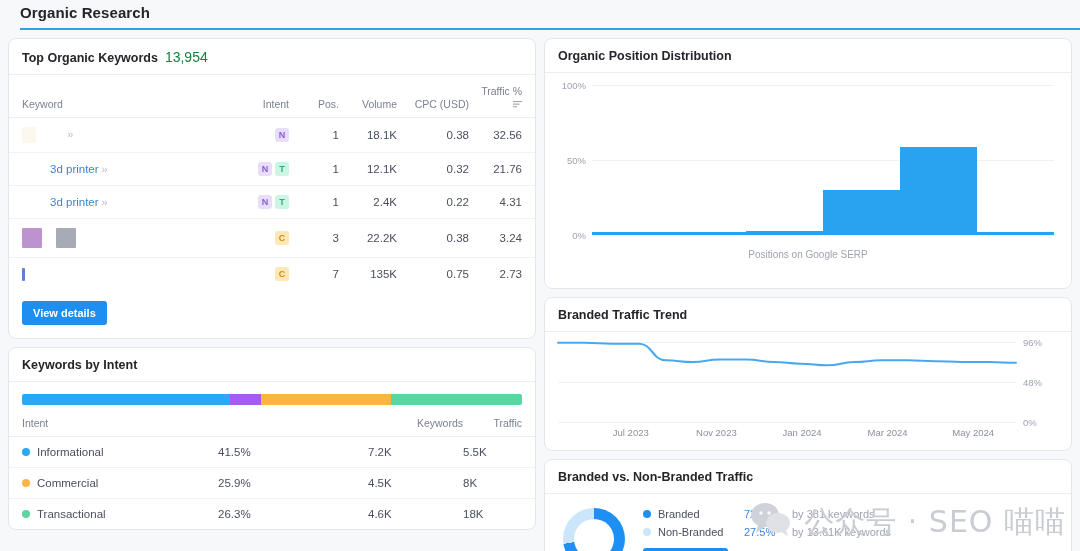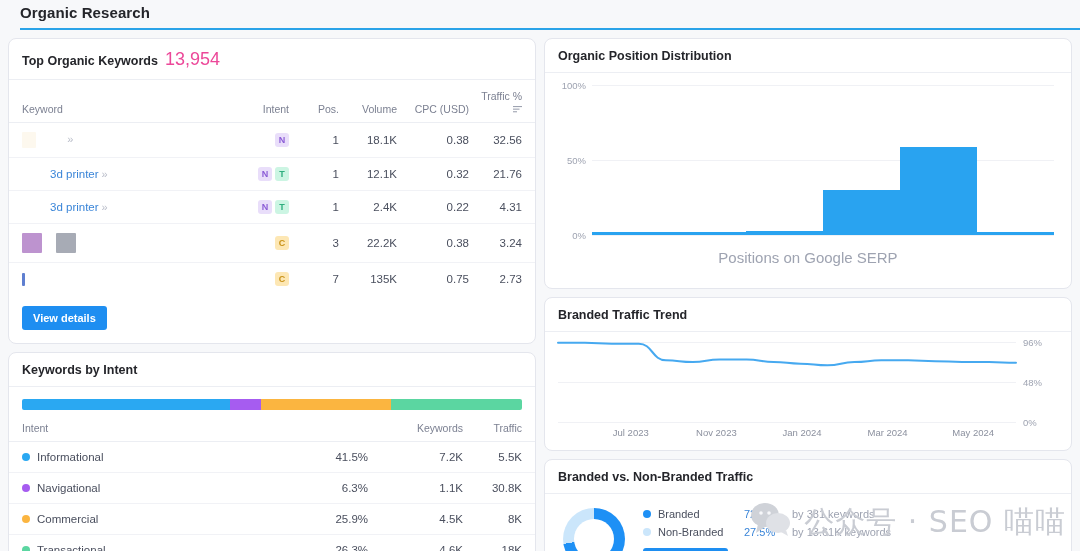--- a/index.html
+++ b/index.html
@@ -27,21 +27,21 @@
     background: #fff;
     border: 1px solid #e4e6ed;
     border-radius: 8px;
   }
   .card-head {
     padding: 10px 13px 9px 13px;
     border-bottom: 1px solid #eceef3;
     display: flex; align-items: baseline; gap: 7px;
   }
   .card-title { font-size: 12.5px; font-weight: 700; color: #24252a; }
-  .card-count { font-size: 18px; color: #ec4899; font-weight: 400; }
+  .card-count { font-size: 14px; color: #15803d; font-weight: 400; }
 
   
   table.kw { width: 100%; border-collapse: collapse; table-layout: fixed; }
   table.kw th {
     font-size: 10.5px; font-weight: 400; color: #7c8192;
     padding: 10px 0 7px 0; text-align: right; vertical-align: bottom;
     border-bottom: 1px solid #eceef3;
   }
   table.kw th.kwcol { text-align: left; padding-left: 13px; }
   table.kw td {
@@ -85,32 +85,32 @@
   
   .chart-body { padding: 12px 13px 8px 13px; position: relative; height: 215px; }
   .bars-wrap { position: relative; height: 150px; margin-left: 34px; margin-right: 4px; }
   .gridline { position: absolute; left: 0; right: 0; height: 1px; background: #f0f1f5; }
   .ylab { position: absolute; right: calc(100% + 6px); font-size: 9.5px; color: #9ea3b1; transform: translateY(-50%); white-space: nowrap; }
   .bars { position: absolute; left: 0; right: 0; bottom: 0; top: 0; display: flex; align-items: flex-end; }
   .bar-slot { flex: 1; display: flex; flex-direction: column; justify-content: flex-end; height: 100%; }
   .bar { background: #29a3f0; width: 100%; min-height: 3px; }
   .xaxis { display: flex; margin-left: 34px; margin-right: 4px; margin-top: 6px; }
   .xlab { flex: 1; text-align: center; font-size: 9.5px; color: #8b909e; }
-  .axis-title { text-align: center; font-size: 15px; color: #9ea3b1; margin-top: 14px; }
+  .axis-title { text-align: center; font-size: 10px; color: #9ea3b1; margin-top: 14px; }
 
   
   .stack { display: flex; height: 11px; margin: 12px 13px 0 13px; border-radius: 2px; overflow: hidden; }
   .stack > div { height: 100%; }
   table.intent { width: 100%; border-collapse: collapse; table-layout: fixed; margin-top: 12px; }
   table.intent th {
     font-size: 10.5px; font-weight: 400; color: #7c8192; text-align: right;
     padding: 0 0 7px 0; border-bottom: 1px solid #eceef3;
   }
   table.intent th.first { text-align: left; padding-left: 13px; }
-  table.intent td { font-size: 11.5px; color: #4a4f5e; text-align: right; padding: 9px 0; border-bottom: 1px solid #f1f2f6; }
+  table.intent td { font-size: 11.5px; color: #4a4f5e; padding: 9px 0; border-bottom: 1px solid #f1f2f6; }
   table.intent td.first { text-align: left; padding-left: 13px; }
   table.intent tr:last-child td { border-bottom: none; }
   .pct { color: #3a85d8; }
   .i-pct { width: 150px; }
   .i-kw { width: 95px; }
   .i-tr { width: 72px; padding-right: 13px !important; }
   .dot { display: inline-block; width: 8px; height: 8px; border-radius: 50%; margin-right: 7px; vertical-align: 0px; }
 
   
   .trend-body { position: relative; height: 118px; padding: 10px 13px 0 13px; }
@@ -251,26 +251,20 @@
             <th class="i-kw">Keywords</th>
             <th class="i-tr">Traffic</th>
           </tr>
             </thead>
           <tbody id="intent-rows">
               <tr>
                 <td class="first"><span class="dot" style="background:#2aa8f2"></span><span>Informational</span></td>
                 <td class="i-pct pct">41.5%</td>
                 <td class="i-kw">7.2K</td>
                 <td class="i-tr">5.5K</td>
-              </tr>
-              <tr>
-                <td class="first"><span class="dot" style="background:#a65cf0"></span><span>Navigational</span></td>
-                <td class="i-pct pct">6.3%</td>
-                <td class="i-kw">1.1K</td>
-                <td class="i-tr">30.8K</td>
               </tr>
               <tr>
                 <td class="first"><span class="dot" style="background:#fbb540"></span><span>Commercial</span></td>
                 <td class="i-pct pct">25.9%</td>
                 <td class="i-kw">4.5K</td>
                 <td class="i-tr">8K</td>
               </tr>
               <tr>
                 <td class="first"><span class="dot" style="background:#5bd6a1"></span><span>Transactional</span></td>
                 <td class="i-pct pct">26.3%</td>

